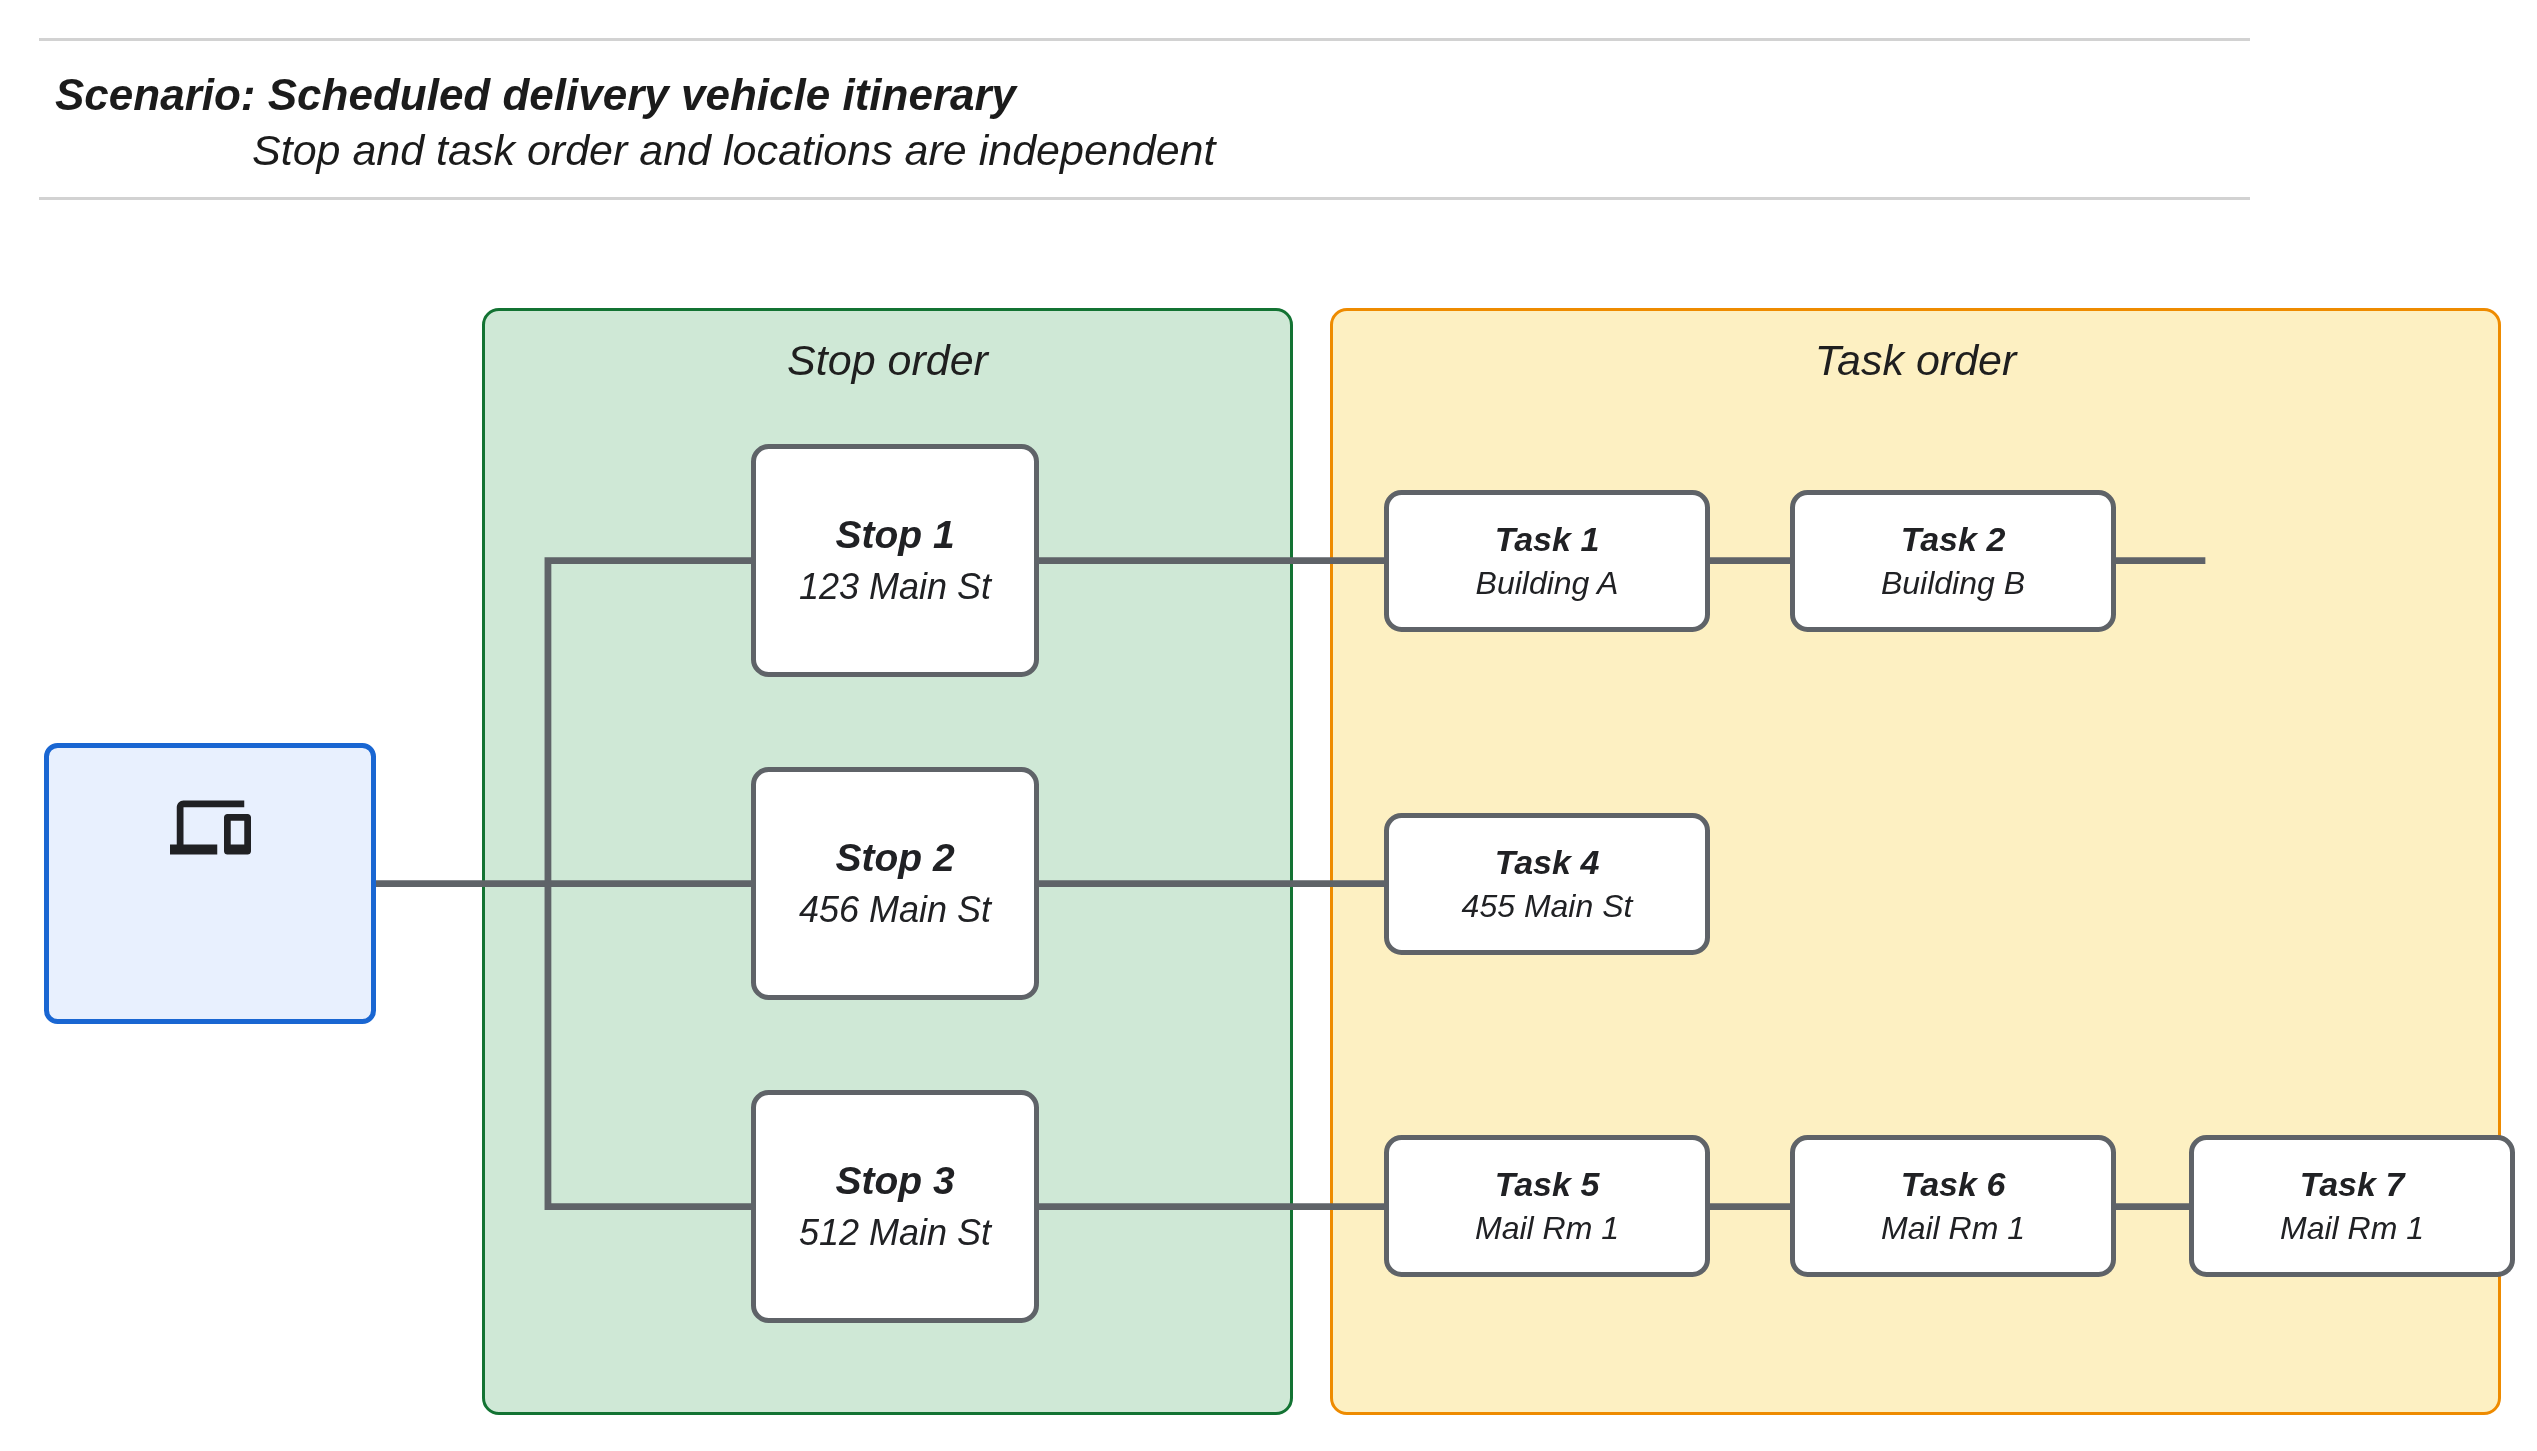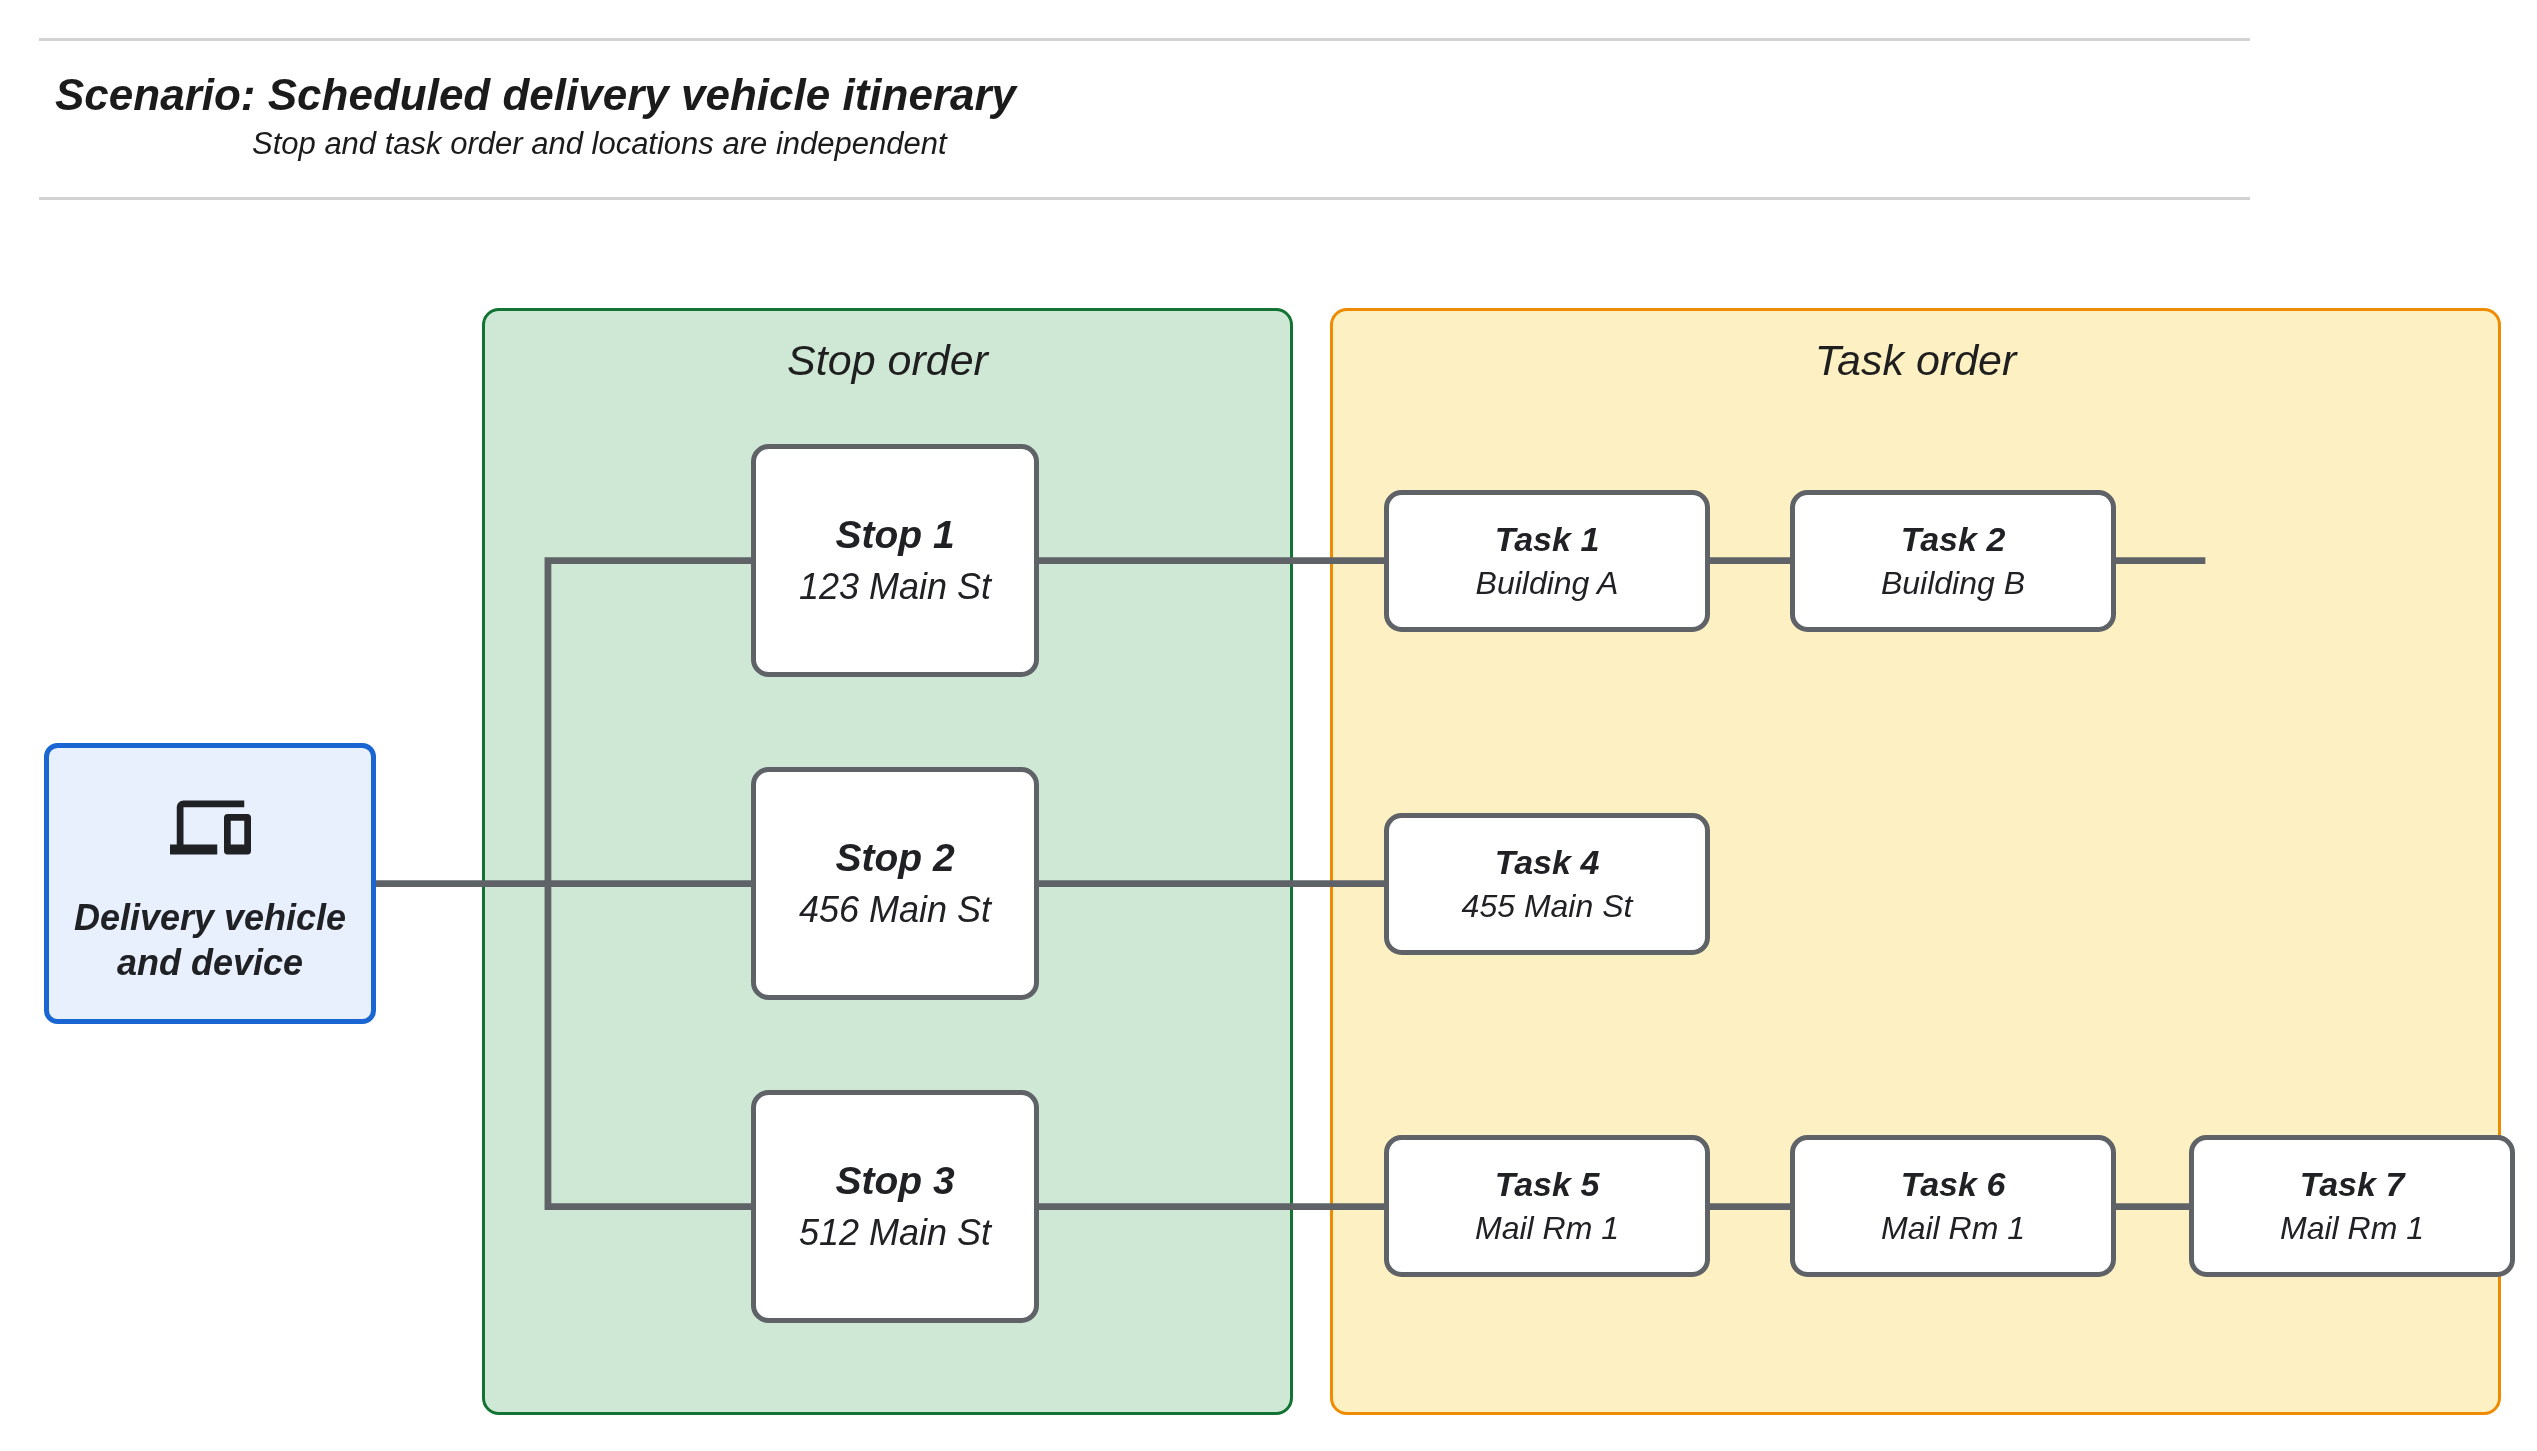--- a/index.html
+++ b/index.html
@@ -9,21 +9,21 @@
     background:#ffffff;
     font-family:"Liberation Sans", sans-serif;
     color:var(--text,#202124);
     overflow:hidden;
     font-style:italic;
   }
   .rule{position:absolute;left:39px;width:2211px;height:2.9px;background:#d2d2d2;}
   .rule-top{top:38px;}
   .rule-mid{top:197px;}
   .doc-title{position:absolute;left:55px;top:70px;font-size:44px;font-weight:bold;color:#1b1b1b;white-space:nowrap;}
-  .doc-subtitle{position:absolute;left:252px;top:126px;font-size:31px;font-weight:normal;color:#1b1b1b;white-space:nowrap;}
+  .doc-subtitle{position:absolute;left:252px;top:126px;font-size:43px;font-weight:normal;color:#1b1b1b;white-space:nowrap;}
 
   .panel{position:absolute;top:308px;height:1107px;border-radius:17px;box-sizing:border-box;}
   .panel-stop{left:482px;width:811px;background:var(--stop-fill);border:3.9px solid var(--stop-border);}
   .panel-task{left:1330px;width:1171px;background:var(--task-fill);border:3.9px solid var(--task-border);}
   .panel-title{position:absolute;top:25px;left:0;width:100%;text-align:center;font-size:43px;color:#1f1f1f;}
 
   .connectors{position:absolute;left:0;top:0;pointer-events:none;}
   .connectors path{stroke:var(--connector);stroke-width:7;fill:none;}
 
   .node{
@@ -75,24 +75,20 @@
     <path d="M1720 578 H1862"></path>
     <path d="M2142 578 H2274"></path>
     <path d="M1720 1244 H1862"></path>
     <path d="M2142 1244 H2274"></path>
   </svg>
 
   <div class="vehicle">
     <svg class="vehicle-icon" width="81" height="81" viewBox="0 0 24 24">
       <path fill="#202124" d="M4 6h18V4H4c-1.1 0-2 .9-2 2v11H0v3h14v-3H4V6zm19 2h-6c-.55 0-1 .45-1 1v10c0 .55.45 1 1 1h6c.55 0 1-.45 1-1V9c0-.55-.45-1-1-1zm-1 9h-4v-7h4v7z"></path>
     </svg>
-    <div class="vehicle-label">
-      <span>Delivery vehicle</span><br>
-      <span>and device</span>
-    </div>
   </div>
 
   <div class="node stop" style="top:444px;">
     <div class="node-title">Stop 1</div>
     <div class="node-sub">123 Main St</div>
   </div>
   <div class="node stop" style="top:767px;">
     <div class="node-title">Stop 2</div>
     <div class="node-sub">456 Main St</div>
   </div>

